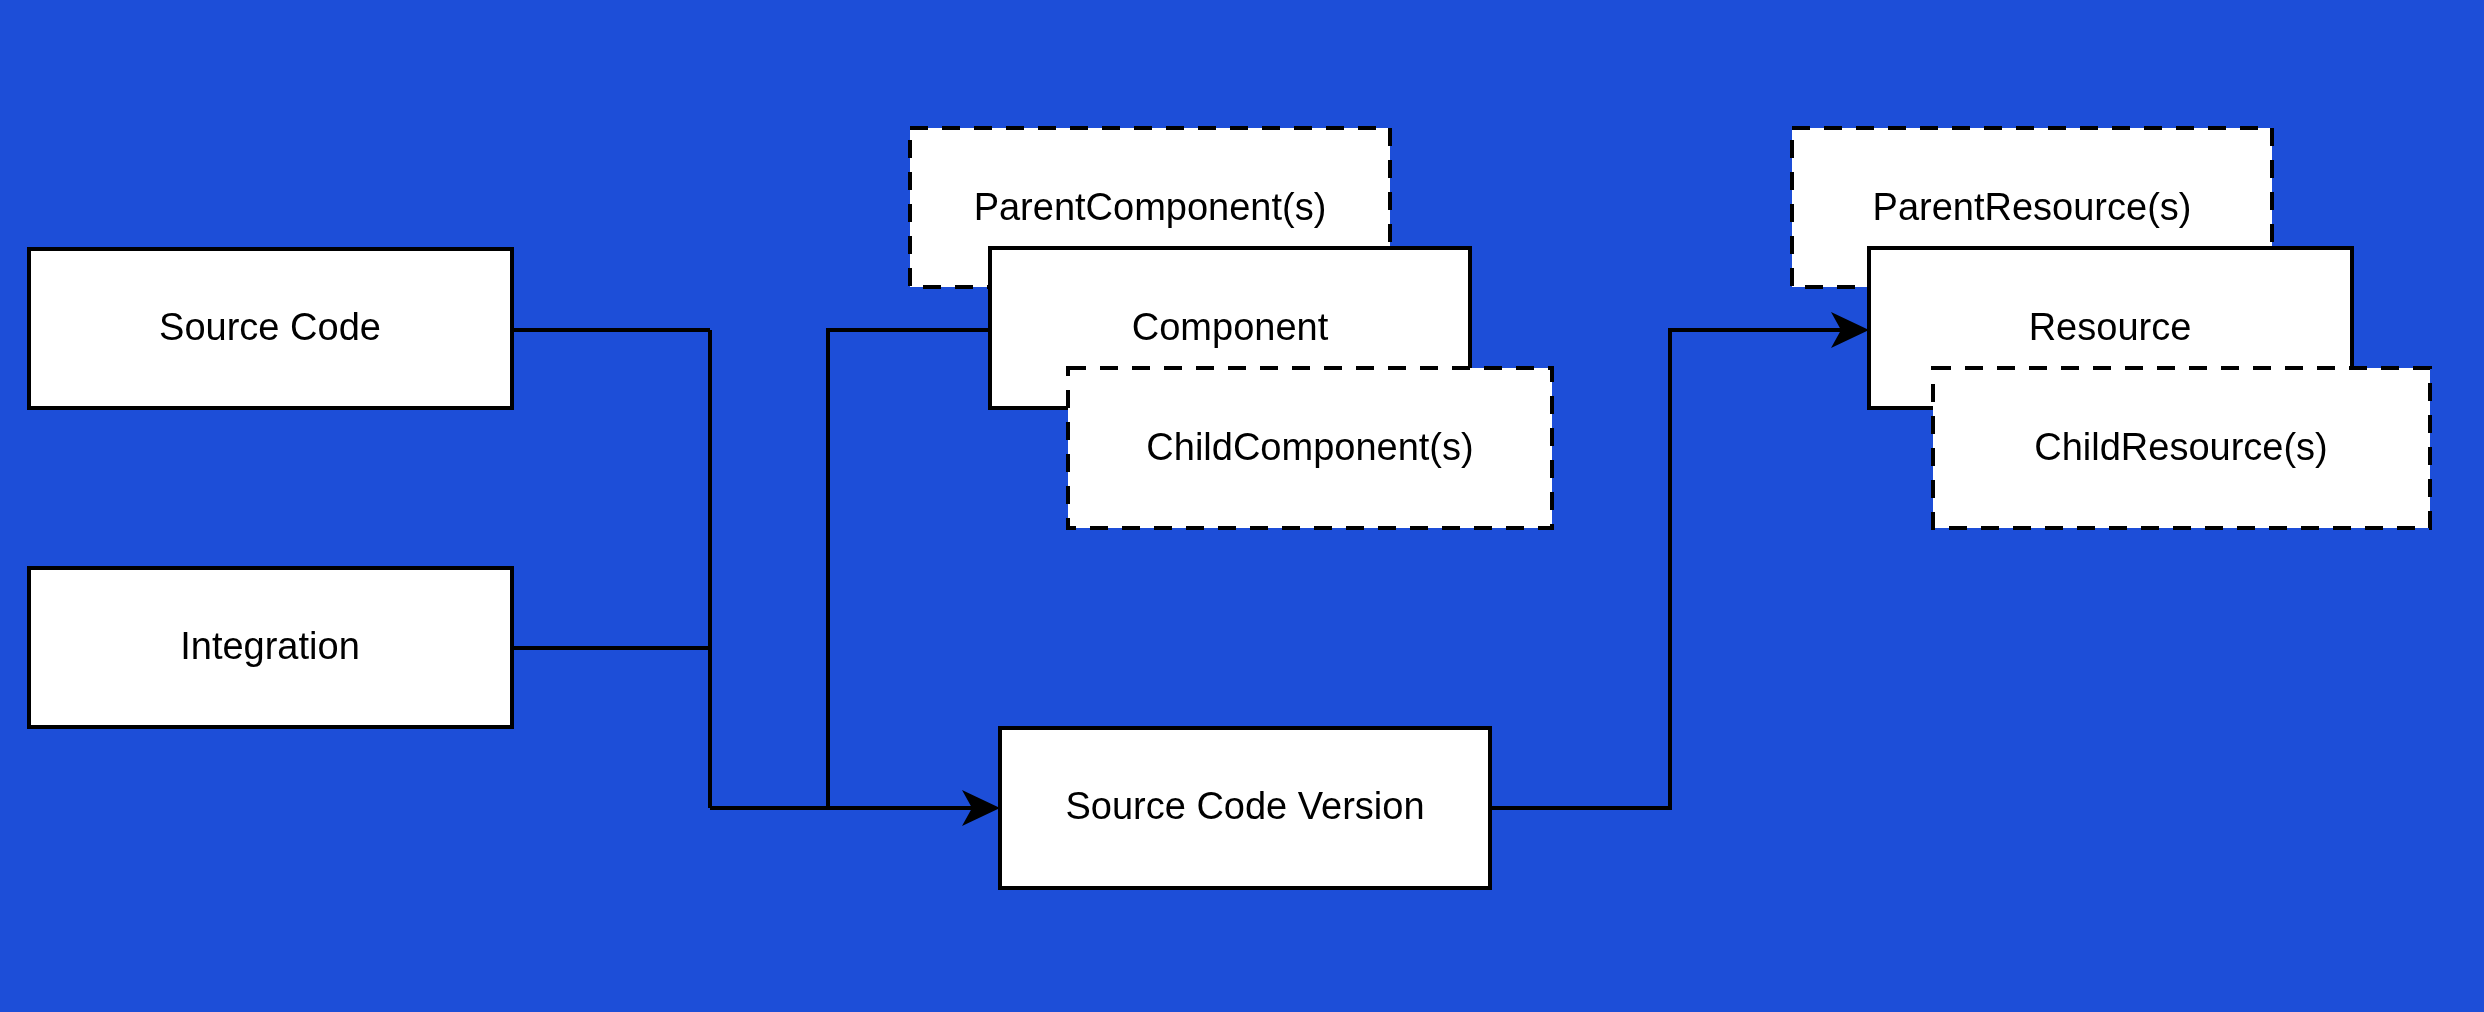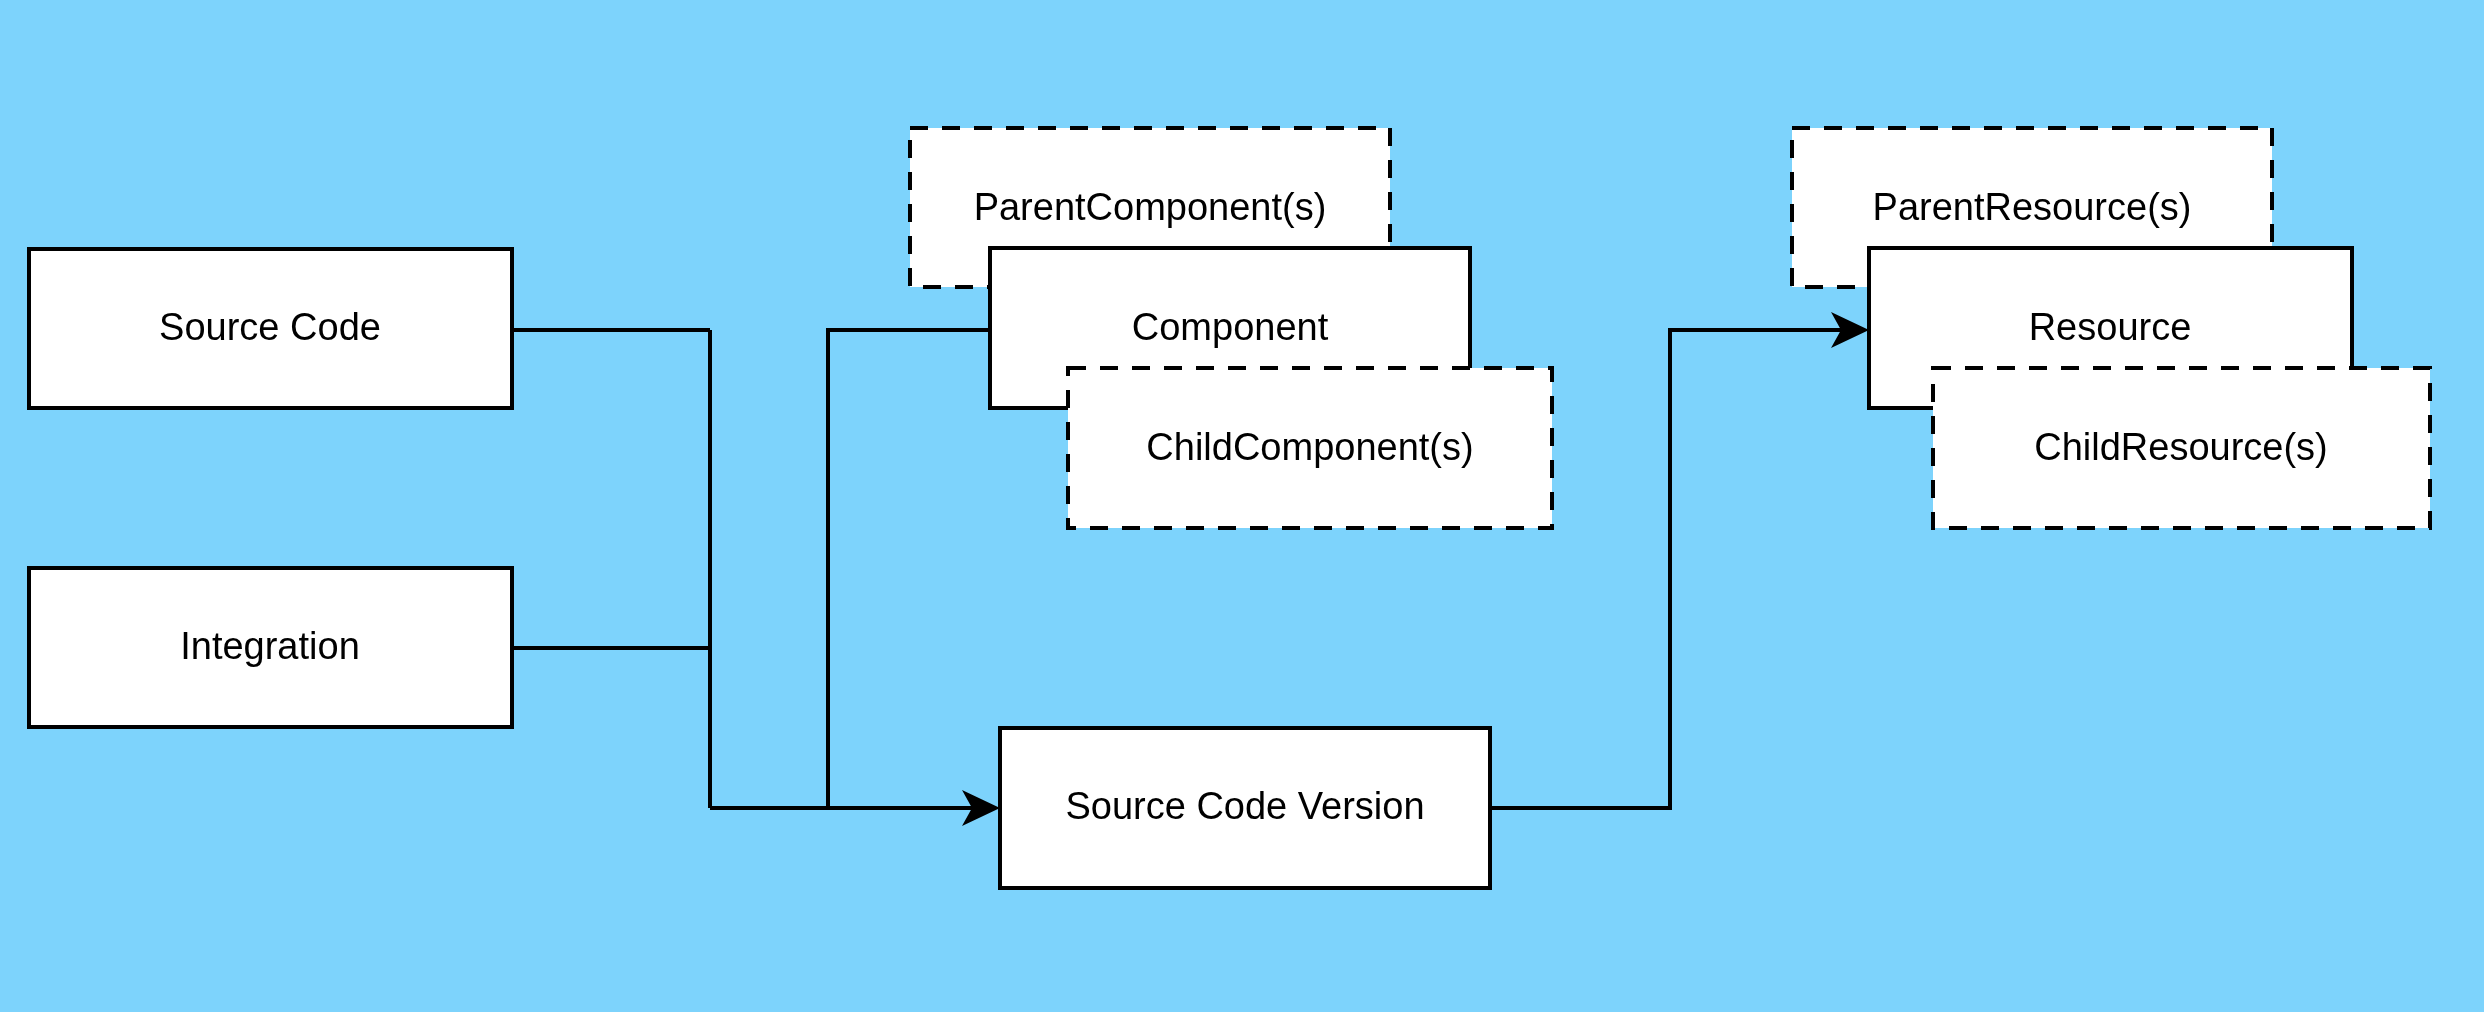--- a/index.html
+++ b/index.html
@@ -7,21 +7,21 @@
     padding: 0;
     background: #ffffff;
   }
   body {
     font-family: "Liberation Sans", sans-serif;
   }
   #canvas {
     position: relative;
     width: 2484px;
     height: 1012px;
-    background: #7dd3fc;
+    background: #1d4ed8;
     overflow: hidden;
   }
   #diagram-svg {
     position: absolute;
     left: 0;
     top: 0;
     width: 2484px;
     height: 1012px;
   }
   .node-label {

